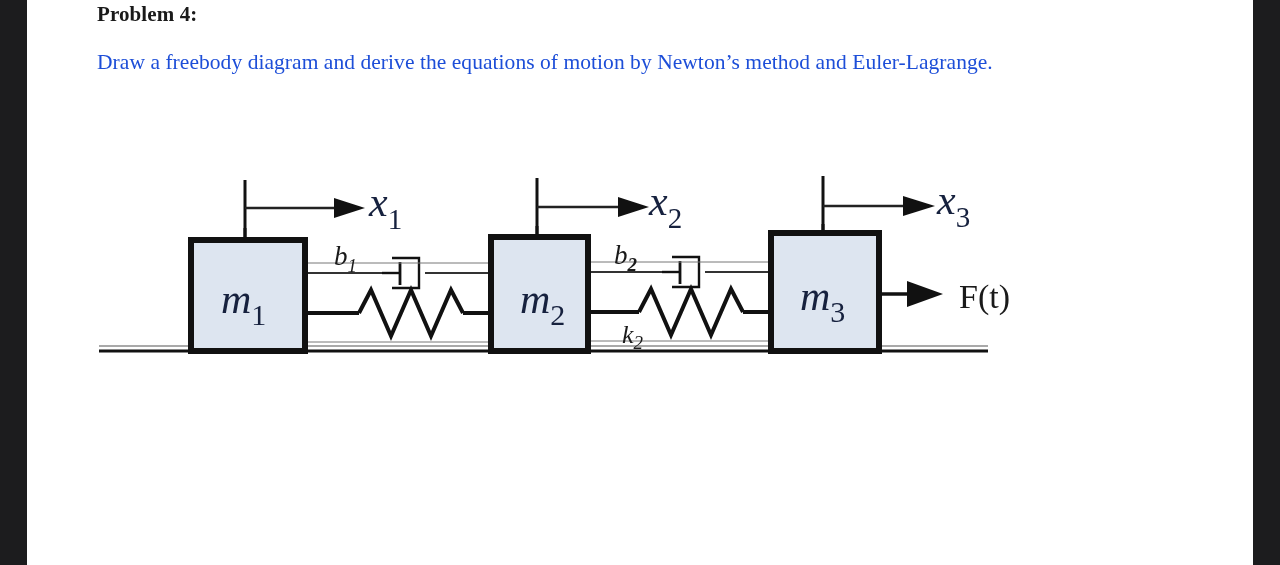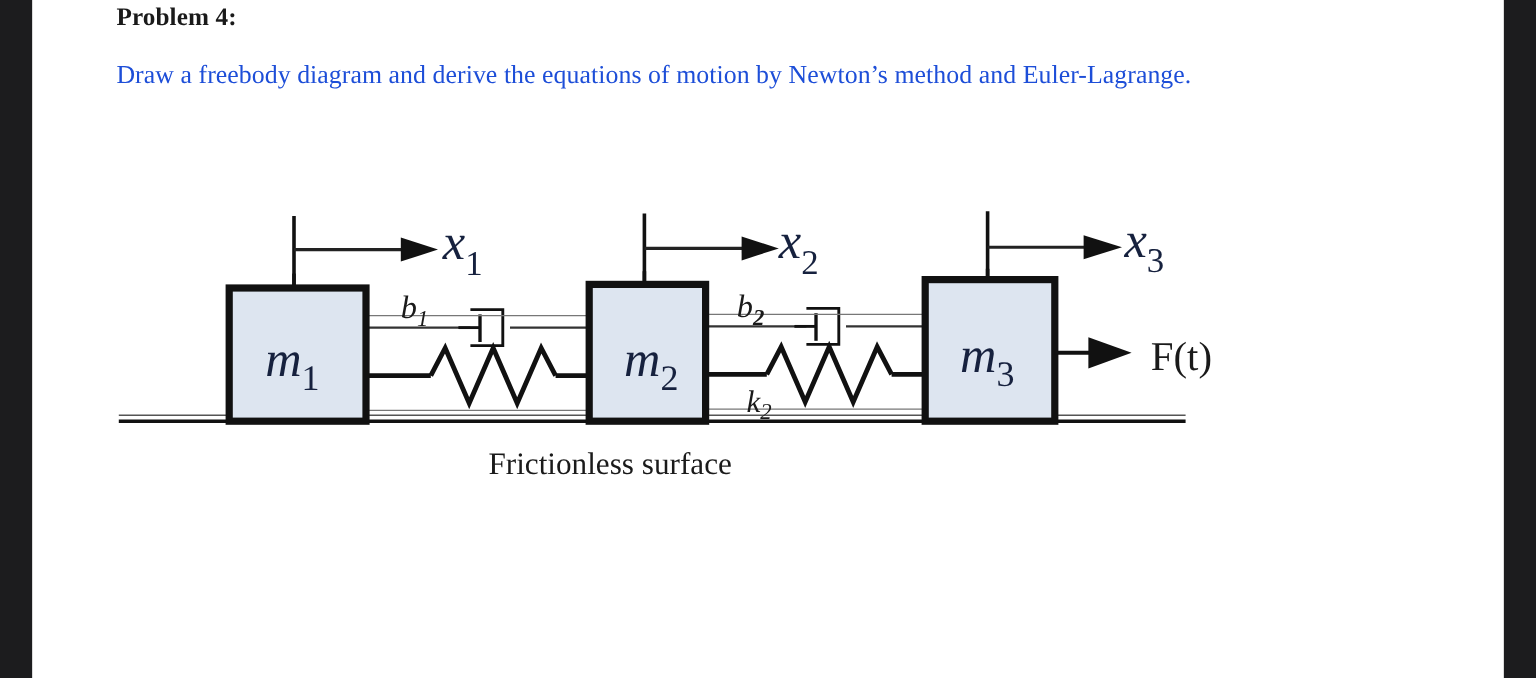--- a/index.html
+++ b/index.html
@@ -186,16 +186,15 @@
         <text x="307" y="115" font-family="Liberation Serif, serif" font-size="27" font-style="italic" fill="#1a1a1a"><tspan>b</tspan><tspan dy="7" font-size="19">1</tspan></text>
 
         <text x="587" y="114" font-family="Liberation Serif, serif" font-size="27" font-style="italic" fill="#1a1a1a"><tspan>b</tspan><tspan dy="7" font-size="19" font-weight="bold">2</tspan></text>
 
         <text x="595" y="193" font-family="Liberation Serif, serif" font-size="26" font-style="italic" fill="#1a1a1a"><tspan>k</tspan><tspan dy="6" font-size="19">2</tspan></text>
 
         <text x="932" y="158" font-family="Liberation Serif, serif" font-size="34" fill="#1a1a1a">F(t)</text>
       </svg>
     </div>
 
-    <div class="caption">Frictionless surface</div>
 
   </div>
 </div>
 
 </body></html>

